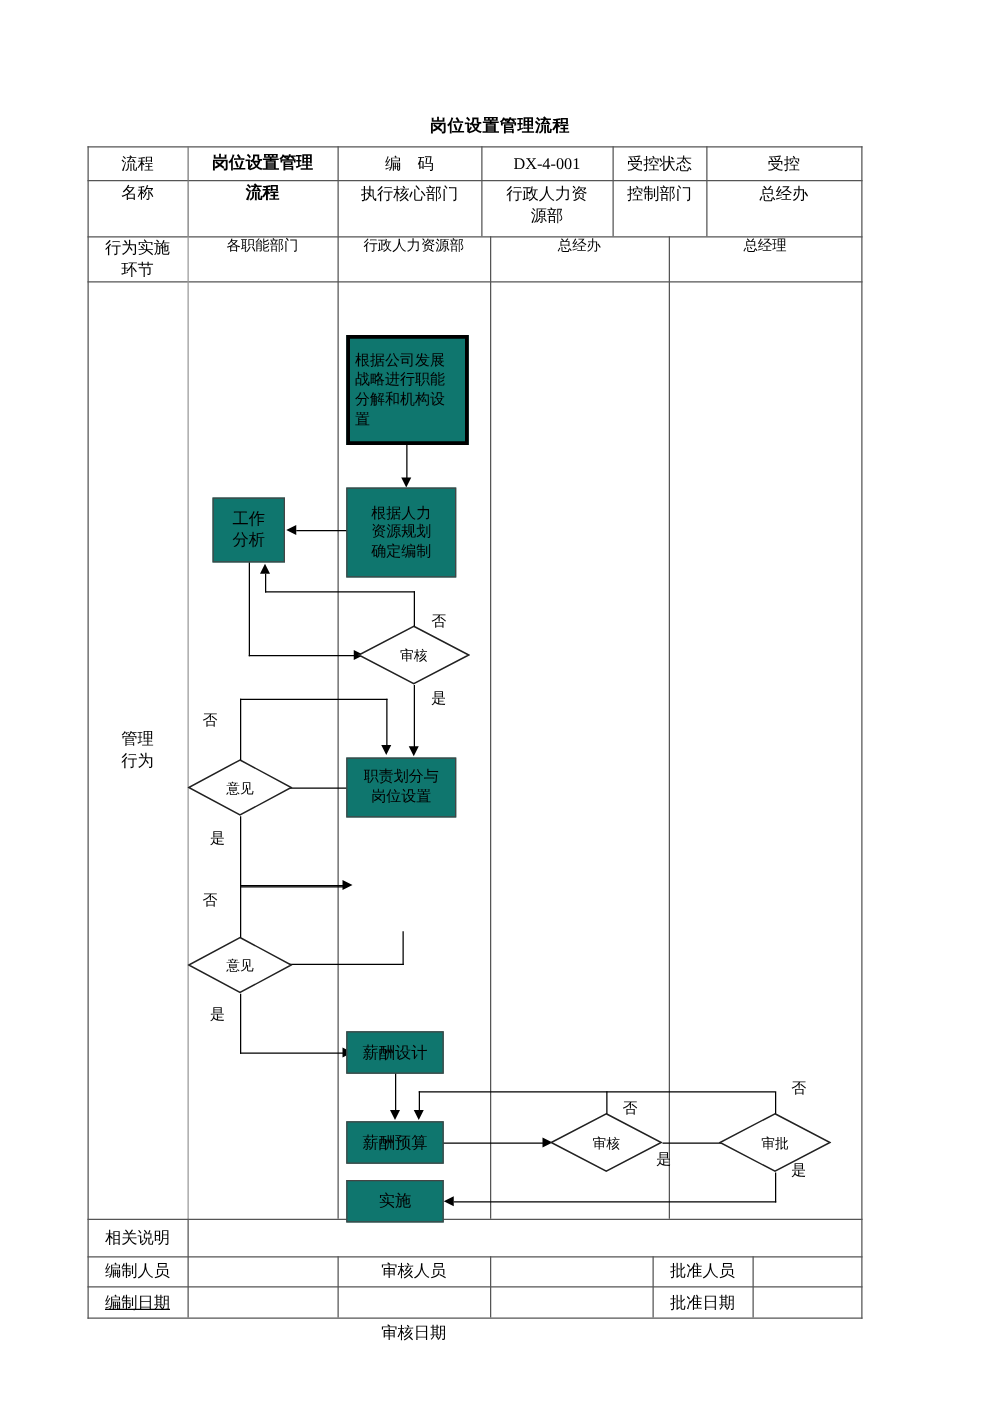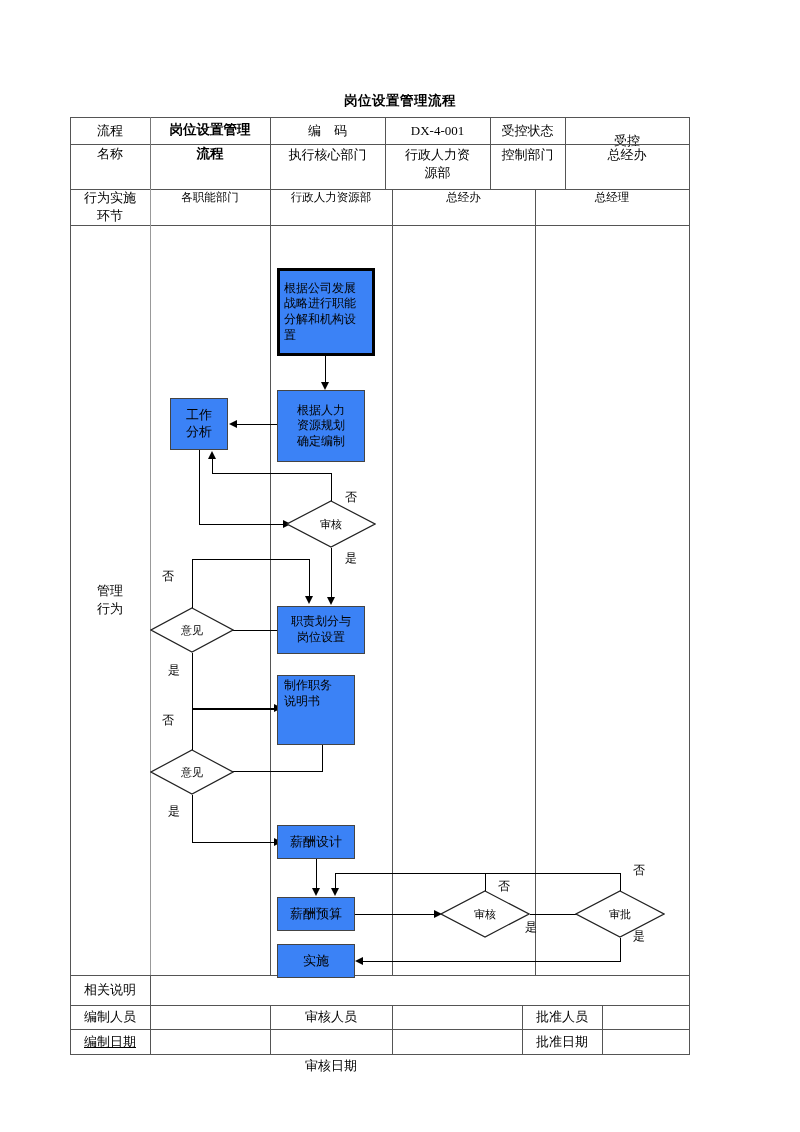--- a/index.html
+++ b/index.html
@@ -17,21 +17,21 @@
   .cell{position:absolute;box-sizing:border-box;display:flex;
         align-items:center;justify-content:center;text-align:center;
         font-size:13px;line-height:1.35;padding:1px 2px;}
   .bold{font-family:"Liberation Sans","DejaVu Sans",sans-serif;font-weight:bold;font-size:13.5px;}
   .stack{flex-direction:column;}
   .vline{position:absolute;width:0;border-left:1px solid #555;}
   .hline{position:absolute;height:0;border-top:1px solid #555;}
 
   
   .flow{position:absolute;left:70px;top:225px;width:620px;height:750px;}
-  .node{position:absolute;box-sizing:border-box;border:1px solid #444;background:#3b82f6;
+  .node{position:absolute;box-sizing:border-box;border:1px solid #444;background:#0f766e;
         display:flex;align-items:center;justify-content:center;text-align:center;
         font-size:12px;line-height:1.3;padding:2px 4px;}
   .node.thick{border:3px solid #000;}
   .node.leftal{justify-content:flex-start;text-align:left;padding-left:6px;}
   .dia{position:absolute;}
   .dia .lbl{position:absolute;left:0;top:0;width:100%;height:100%;
             display:flex;align-items:center;justify-content:center;font-size:11px;}
   .yn{position:absolute;font-size:12px;}
   .ln{position:absolute;background:#000;}
   .lnh{height:1px;}
@@ -54,21 +54,21 @@
     <div class="vline" style="left:0;top:0;height:938px;"></div>
     <div class="vline" style="left:619px;top:0;height:938px;"></div>
     <div class="hline" style="left:0;top:0;width:620px;"></div>
     <div class="hline" style="left:0;top:937px;width:620px;"></div>
 
     <div class="cell" style="left:0;top:0;width:80px;height:27px;">流程</div>
     <div class="cell bold" style="left:80px;top:0;width:120px;height:27px;">岗位设置管理</div>
     <div class="cell" style="left:200px;top:0;width:115px;height:27px;">编　码</div>
     <div class="cell" style="left:315px;top:0;width:105px;height:27px;font-family:'Liberation Serif',serif;">DX-4-001</div>
     <div class="cell" style="left:420px;top:0;width:75px;height:27px;">受控状态</div>
-    <div class="cell" style="left:495px;top:10px;width:124px;height:27px;">受控</div>
+    <div class="cell" style="left:495px;top:0;width:124px;height:27px;">受控</div>
     <div class="hline" style="left:0;top:27px;width:620px;"></div>
 
     <div class="cell" style="left:0;top:27px;width:80px;height:45px;align-items:flex-start;padding-top:1px;">名称</div>
     <div class="cell bold" style="left:80px;top:27px;width:120px;height:45px;align-items:flex-start;padding-top:1px;">流程</div>
     <div class="cell" style="left:200px;top:27px;width:115px;height:45px;align-items:flex-start;padding-top:2px;">执行核心部门</div>
     <div class="cell stack" style="left:315px;top:27px;width:105px;height:45px;align-items:center;justify-content:flex-start;padding-top:2px;">
       <span>行政人力资</span>
       <span>源部</span>
     </div>
     <div class="cell" style="left:420px;top:27px;width:75px;height:45px;align-items:flex-start;padding-top:2px;">控制部门</div>
@@ -194,24 +194,20 @@
 
     <div class="ln lnv" style="left:122px;top:334px;height:49px;"></div>
     <div class="ln lnh" style="left:122px;top:334px;width:118px;"></div>
     <div class="ln lnv" style="left:239px;top:334px;height:38px;"></div>
     <div class="arr arr-d" style="left:234.5px;top:371px;"></div>
 
     <div class="ln lnv" style="left:122px;top:428px;height:56px;"></div>
     <div class="ln lnh" style="left:122px;top:483px;width:85px;"></div>
     <div class="arr arr-r" style="left:204px;top:478.5px;"></div>
 
-    <div class="node leftal" style="left:207px;top:450px;width:78px;height:70px;flex-direction:column;align-items:flex-start;">
-      <span>制作职务</span>
-      <span>说明书</span>
-    </div>
 
     <div class="ln lnv" style="left:252px;top:520px;height:27px;"></div>
     <div class="ln lnh" style="left:131px;top:546px;width:122px;"></div>
     <div class="arr arr-l" style="left:123px;top:541.5px;"></div>
 
     <div class="dia" style="left:80px;top:524px;width:84px;height:46px;">
       <svg width="84" height="46" viewBox="0 0 84 46">
         <polygon points="42,1 83,23 42,45 1,23" fill="#fff" stroke="#222" stroke-width="1.2"></polygon>
       </svg>
       <span class="lbl">意见</span>

